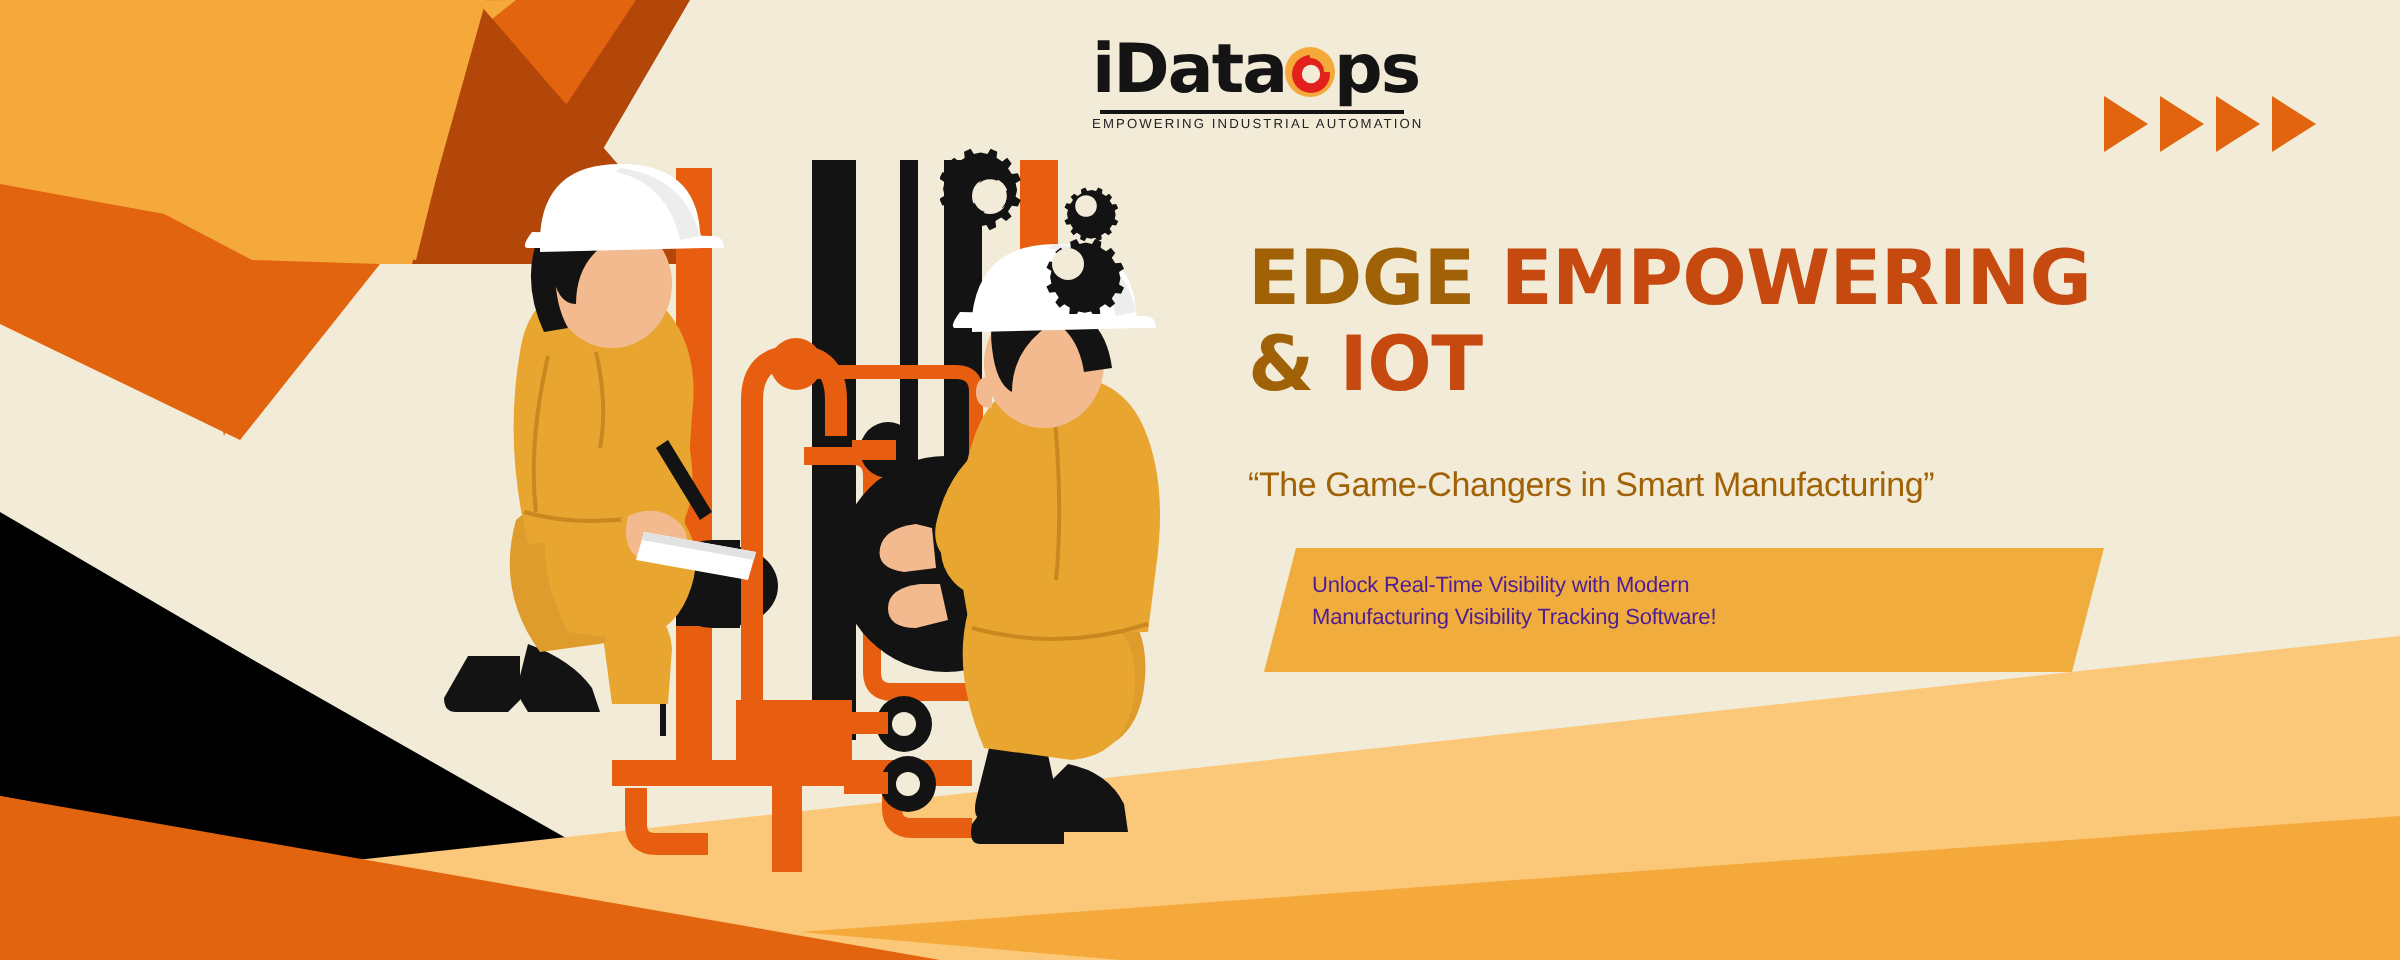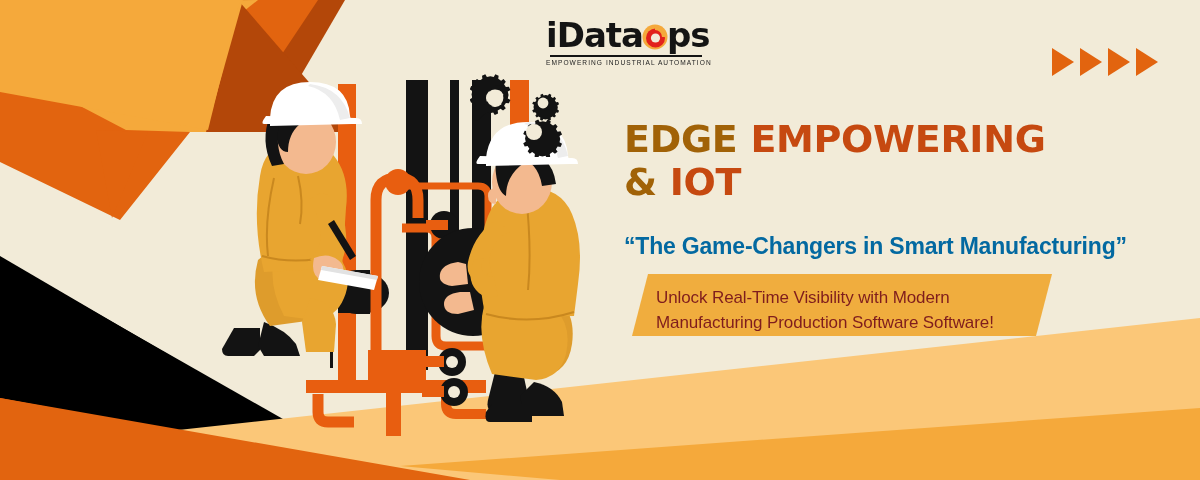--- a/index.html
+++ b/index.html
@@ -71,40 +71,40 @@
     font-size:38px;
     font-weight:bold;
     line-height:1.12;
     letter-spacing:-0.3px;
     font-family:"DejaVu Sans", sans-serif;
   }
   .hl-dark { color:#a16207; }
   .hl-orange { color:#C64910; }
   .subhead {
     margin-top:30px;
-    font-size:23px;
-    font-weight:bold;
-    color:#0369a1;
+    font-size:17px;
+    font-weight:normal;
+    color:#a16207;
     letter-spacing:-0.2px;
   }
 
   .cta {
     position:absolute;
     left:632px; top:274px;
     width:420px; height:62px;
     z-index:6;
   }
   .cta-shape { position:absolute; inset:0; }
   .cta-text {
     position:absolute;
     left:24px; top:12px;
     width:360px;
-    font-size:17px;
+    font-size:11px;
     line-height:1.45;
-    color:#7f1d1d;
+    color:#4c1d95;
     letter-spacing:-0.1px;
   }
 
   
   .illo { position:absolute; left:210px; top:60px; width:400px; height:380px; z-index:5; }
   .gears { position:absolute; left:470px; top:72px; width:100px; height:85px; z-index:6; }
 </style>
 </head>
 <body>
 
@@ -299,17 +299,17 @@
     </div>
     <div class="subhead">“The Game-Changers in Smart Manufacturing”</div>
   </div>
 
   <div class="cta">
     <svg class="cta-shape" viewBox="0 0 420 62" preserveAspectRatio="none">
       <polygon points="16,0 420,0 404,62 0,62" fill="#F0AD3E"></polygon>
     </svg>
     <div class="cta-text">
       <div>Unlock Real-Time Visibility with Modern</div>
-      <div>Manufacturing Production Software Software!</div>
+      <div>Manufacturing Visibility Tracking Software!</div>
     </div>
   </div>
 
 </div>
 
 </body></html>

